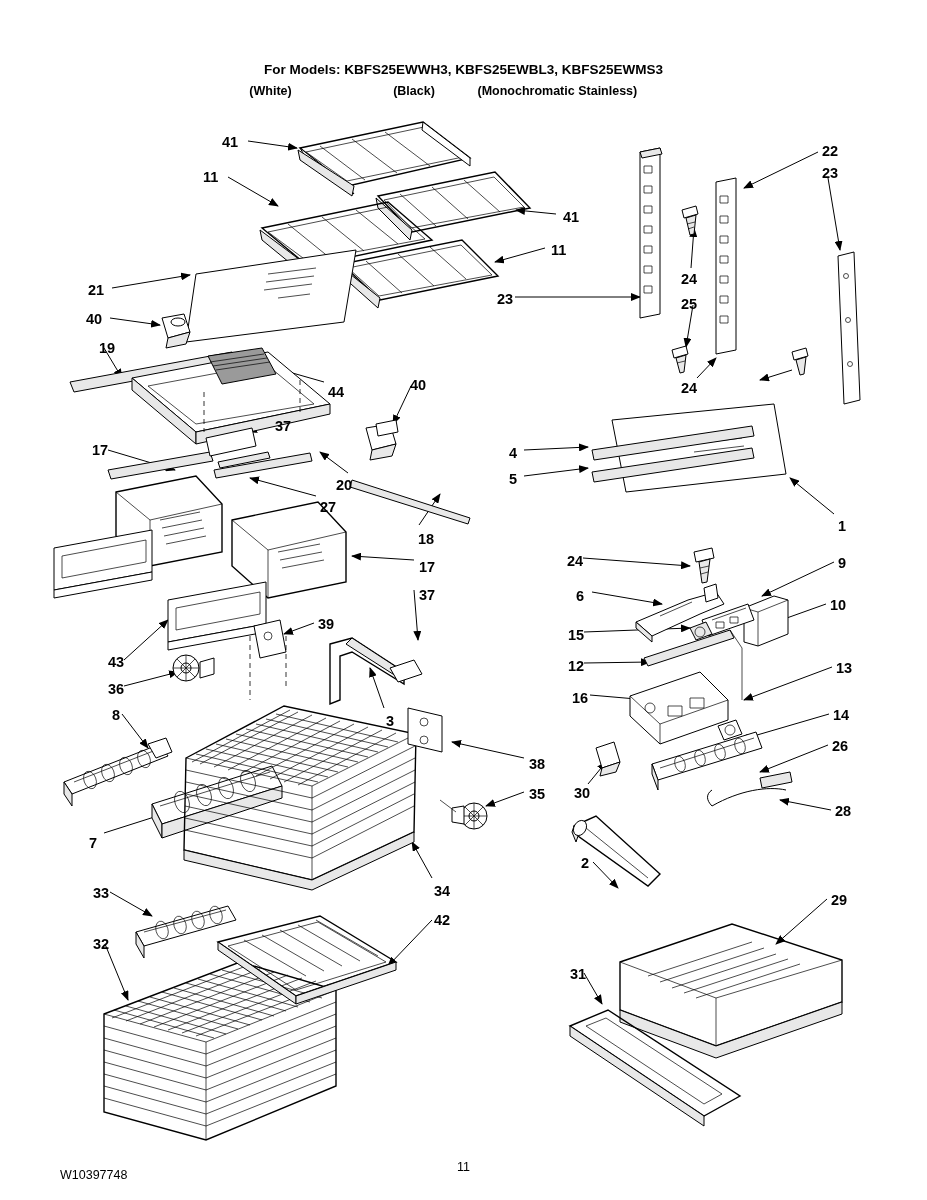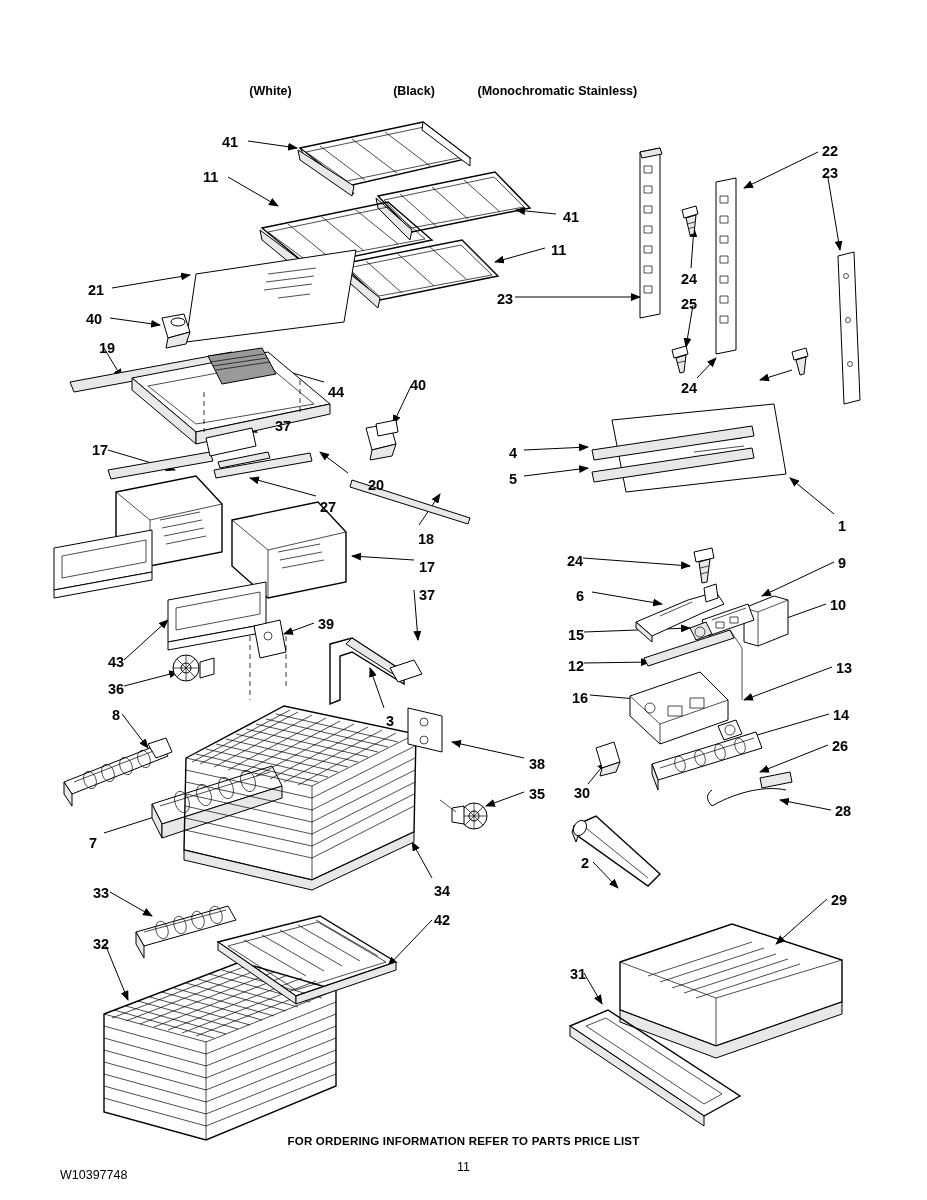--- a/index.html
+++ b/index.html
@@ -44,20 +44,21 @@
   .dash { stroke:#000; stroke-width:0.8; fill:none; stroke-dasharray:5 4; }
   .wht { fill:#ffffff; stroke:#000; stroke-width:1; }
   .gry { fill:#e8e8e8; stroke:#000; stroke-width:1; }
   .dk { fill:#9a9a9a; stroke:#000; stroke-width:1; }
 </style>
 </head>
 <body>
 
 <div id="sheet">
 
+  <div class="models">For Models: KBFS25EWWH3, KBFS25EWBL3, KBFS25EWMS3</div>
   <div class="finishes">
     <span class="fin1">(White)</span>
     <span class="fin2">(Black)</span>
     <span class="fin3">(Monochromatic Stainless)</span>
   </div>
 
   <svg class="art" viewBox="0 0 927 1200">
 
     <defs>
       <marker id="ah" markerWidth="10" markerHeight="8" refX="9" refY="4" orient="auto">
@@ -591,21 +592,21 @@
   <div class="callout" style="left:681px;top:297px;">25</div>
   <div class="callout" style="left:86px;top:312px;">40</div>
   <div class="callout" style="left:88px;top:341px;margin-left:11px;">19</div>
   <div class="callout" style="left:328px;top:385px;">44</div>
   <div class="callout" style="left:410px;top:378px;">40</div>
   <div class="callout" style="left:681px;top:381px;">24</div>
   <div class="callout" style="left:275px;top:419px;">37</div>
   <div class="callout" style="left:92px;top:443px;">17</div>
   <div class="callout" style="left:509px;top:446px;">4</div>
   <div class="callout" style="left:509px;top:472px;">5</div>
-  <div class="callout" style="left:368px;top:478px;">20</div>
+  <div class="callout" style="left:336px;top:478px;">20</div>
   <div class="callout" style="left:320px;top:500px;">27</div>
   <div class="callout" style="left:838px;top:519px;">1</div>
   <div class="callout" style="left:418px;top:532px;">18</div>
   <div class="callout" style="left:419px;top:560px;">17</div>
   <div class="callout" style="left:567px;top:554px;">24</div>
   <div class="callout" style="left:838px;top:556px;">9</div>
   <div class="callout" style="left:419px;top:588px;">37</div>
   <div class="callout" style="left:576px;top:589px;">6</div>
   <div class="callout" style="left:830px;top:598px;">10</div>
   <div class="callout" style="left:568px;top:628px;text-align:center;">15</div>
@@ -625,16 +626,15 @@
   <div class="callout" style="left:835px;top:804px;">28</div>
   <div class="callout" style="left:89px;top:836px;">7</div>
   <div class="callout" style="left:434px;top:884px;">34</div>
   <div class="callout" style="left:581px;top:856px;">2</div>
   <div class="callout" style="left:93px;top:886px;">33</div>
   <div class="callout" style="left:831px;top:893px;">29</div>
   <div class="callout" style="left:434px;top:913px;">42</div>
   <div class="callout" style="left:93px;top:937px;">32</div>
   <div class="callout" style="left:570px;top:967px;">31</div>
 
-  <div class="footer-note">FOR ORDERING INFORMATION REFER TO PARTS PRICE LIST</div>
   <div class="doc-id">W10397748</div>
   <div class="page-no">11</div>
 </div>
 
 </body></html>

